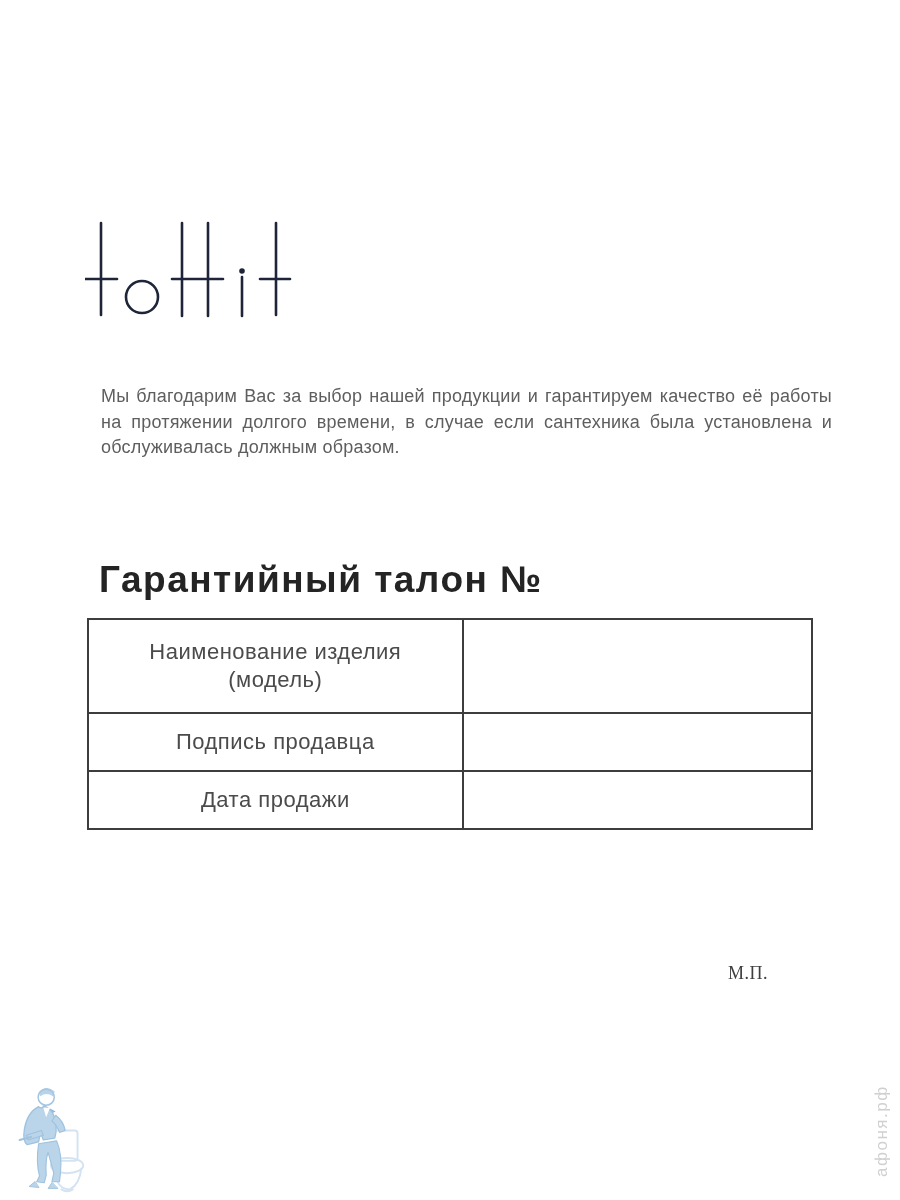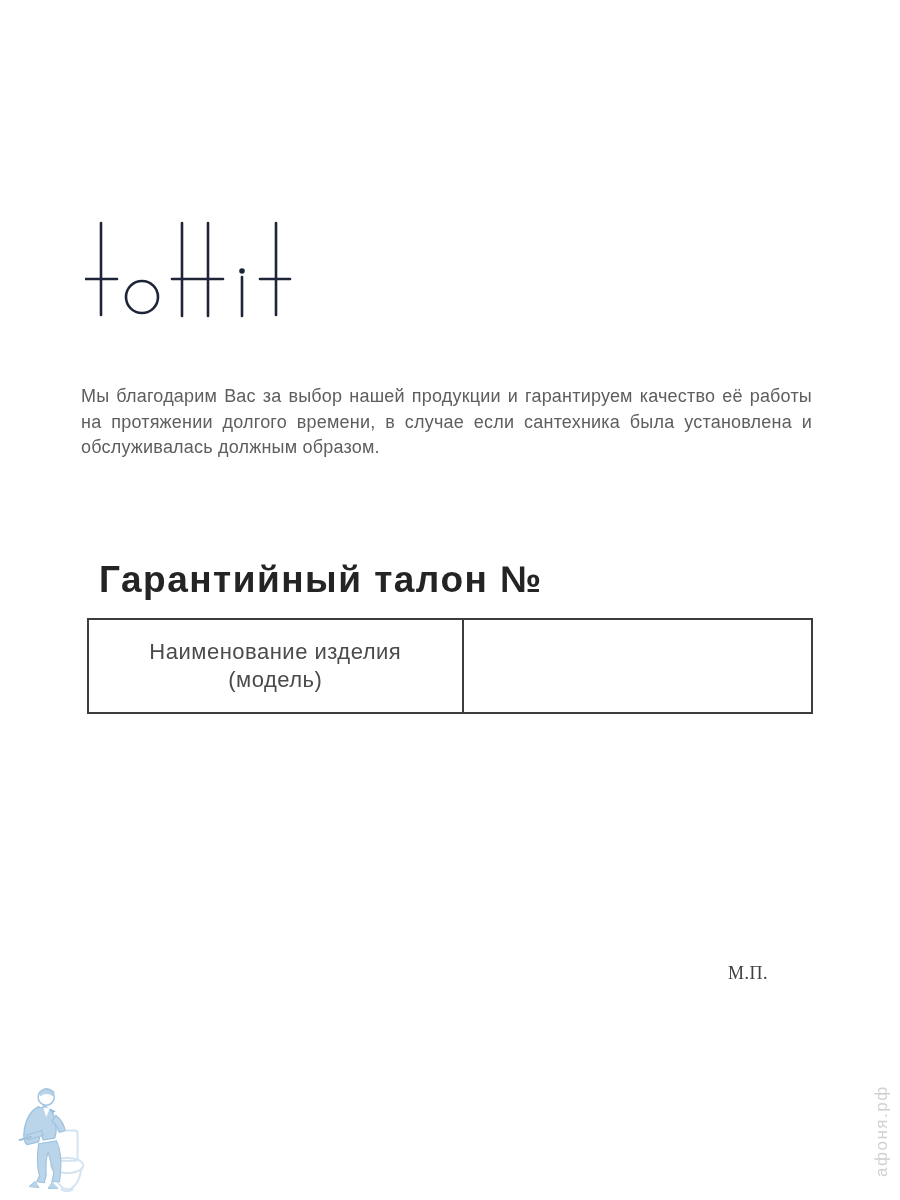--- a/index.html
+++ b/index.html
@@ -17,21 +17,21 @@
     position: absolute;
     left: 85px;
     top: 220px;
     width: 207px;
     height: 98px;
   }
 
   
   .intro {
     position: absolute;
-    left: 81px;
+    left: 101px;
     top: 384px;
     width: 731px;
     color: #5e5e5e;
     font-size: 18px;
     line-height: 25.5px;
     letter-spacing: 0.2px;
   }
   .intro p { margin: 0; }
   .intro .justified { text-align: justify; }
 
@@ -140,20 +140,28 @@
 
   <h1 class="heading">Гарантийный талон №</h1>
 
   <table class="warranty-table">
     <tbody id="warranty-rows">
         <tr>
           <td class="label-cell">Наименование изделия
 (модель)</td>
           <td class="value-cell"></td>
         </tr>
+        <tr>
+          <td class="label-cell">Подпись продавца</td>
+          <td class="value-cell"></td>
+        </tr>
+        <tr>
+          <td class="label-cell">Дата продажи</td>
+          <td class="value-cell"></td>
+        </tr>
       </tbody>
   </table>
 
   <div class="stamp">М.П.</div>
 
   <svg class="plumber-mark" viewBox="0 0 100 118" xmlns="http://www.w3.org/2000/svg" aria-hidden="true">
 
     <g fill="none" stroke="#d3e3f1" stroke-width="2" stroke-linecap="round" stroke-linejoin="round">
       <path d="M48 50 h18 q3 0 3 3 v26 q0 3 -3 3 h-14"></path>
       <ellipse cx="58" cy="87" rx="17" ry="8"></ellipse>

